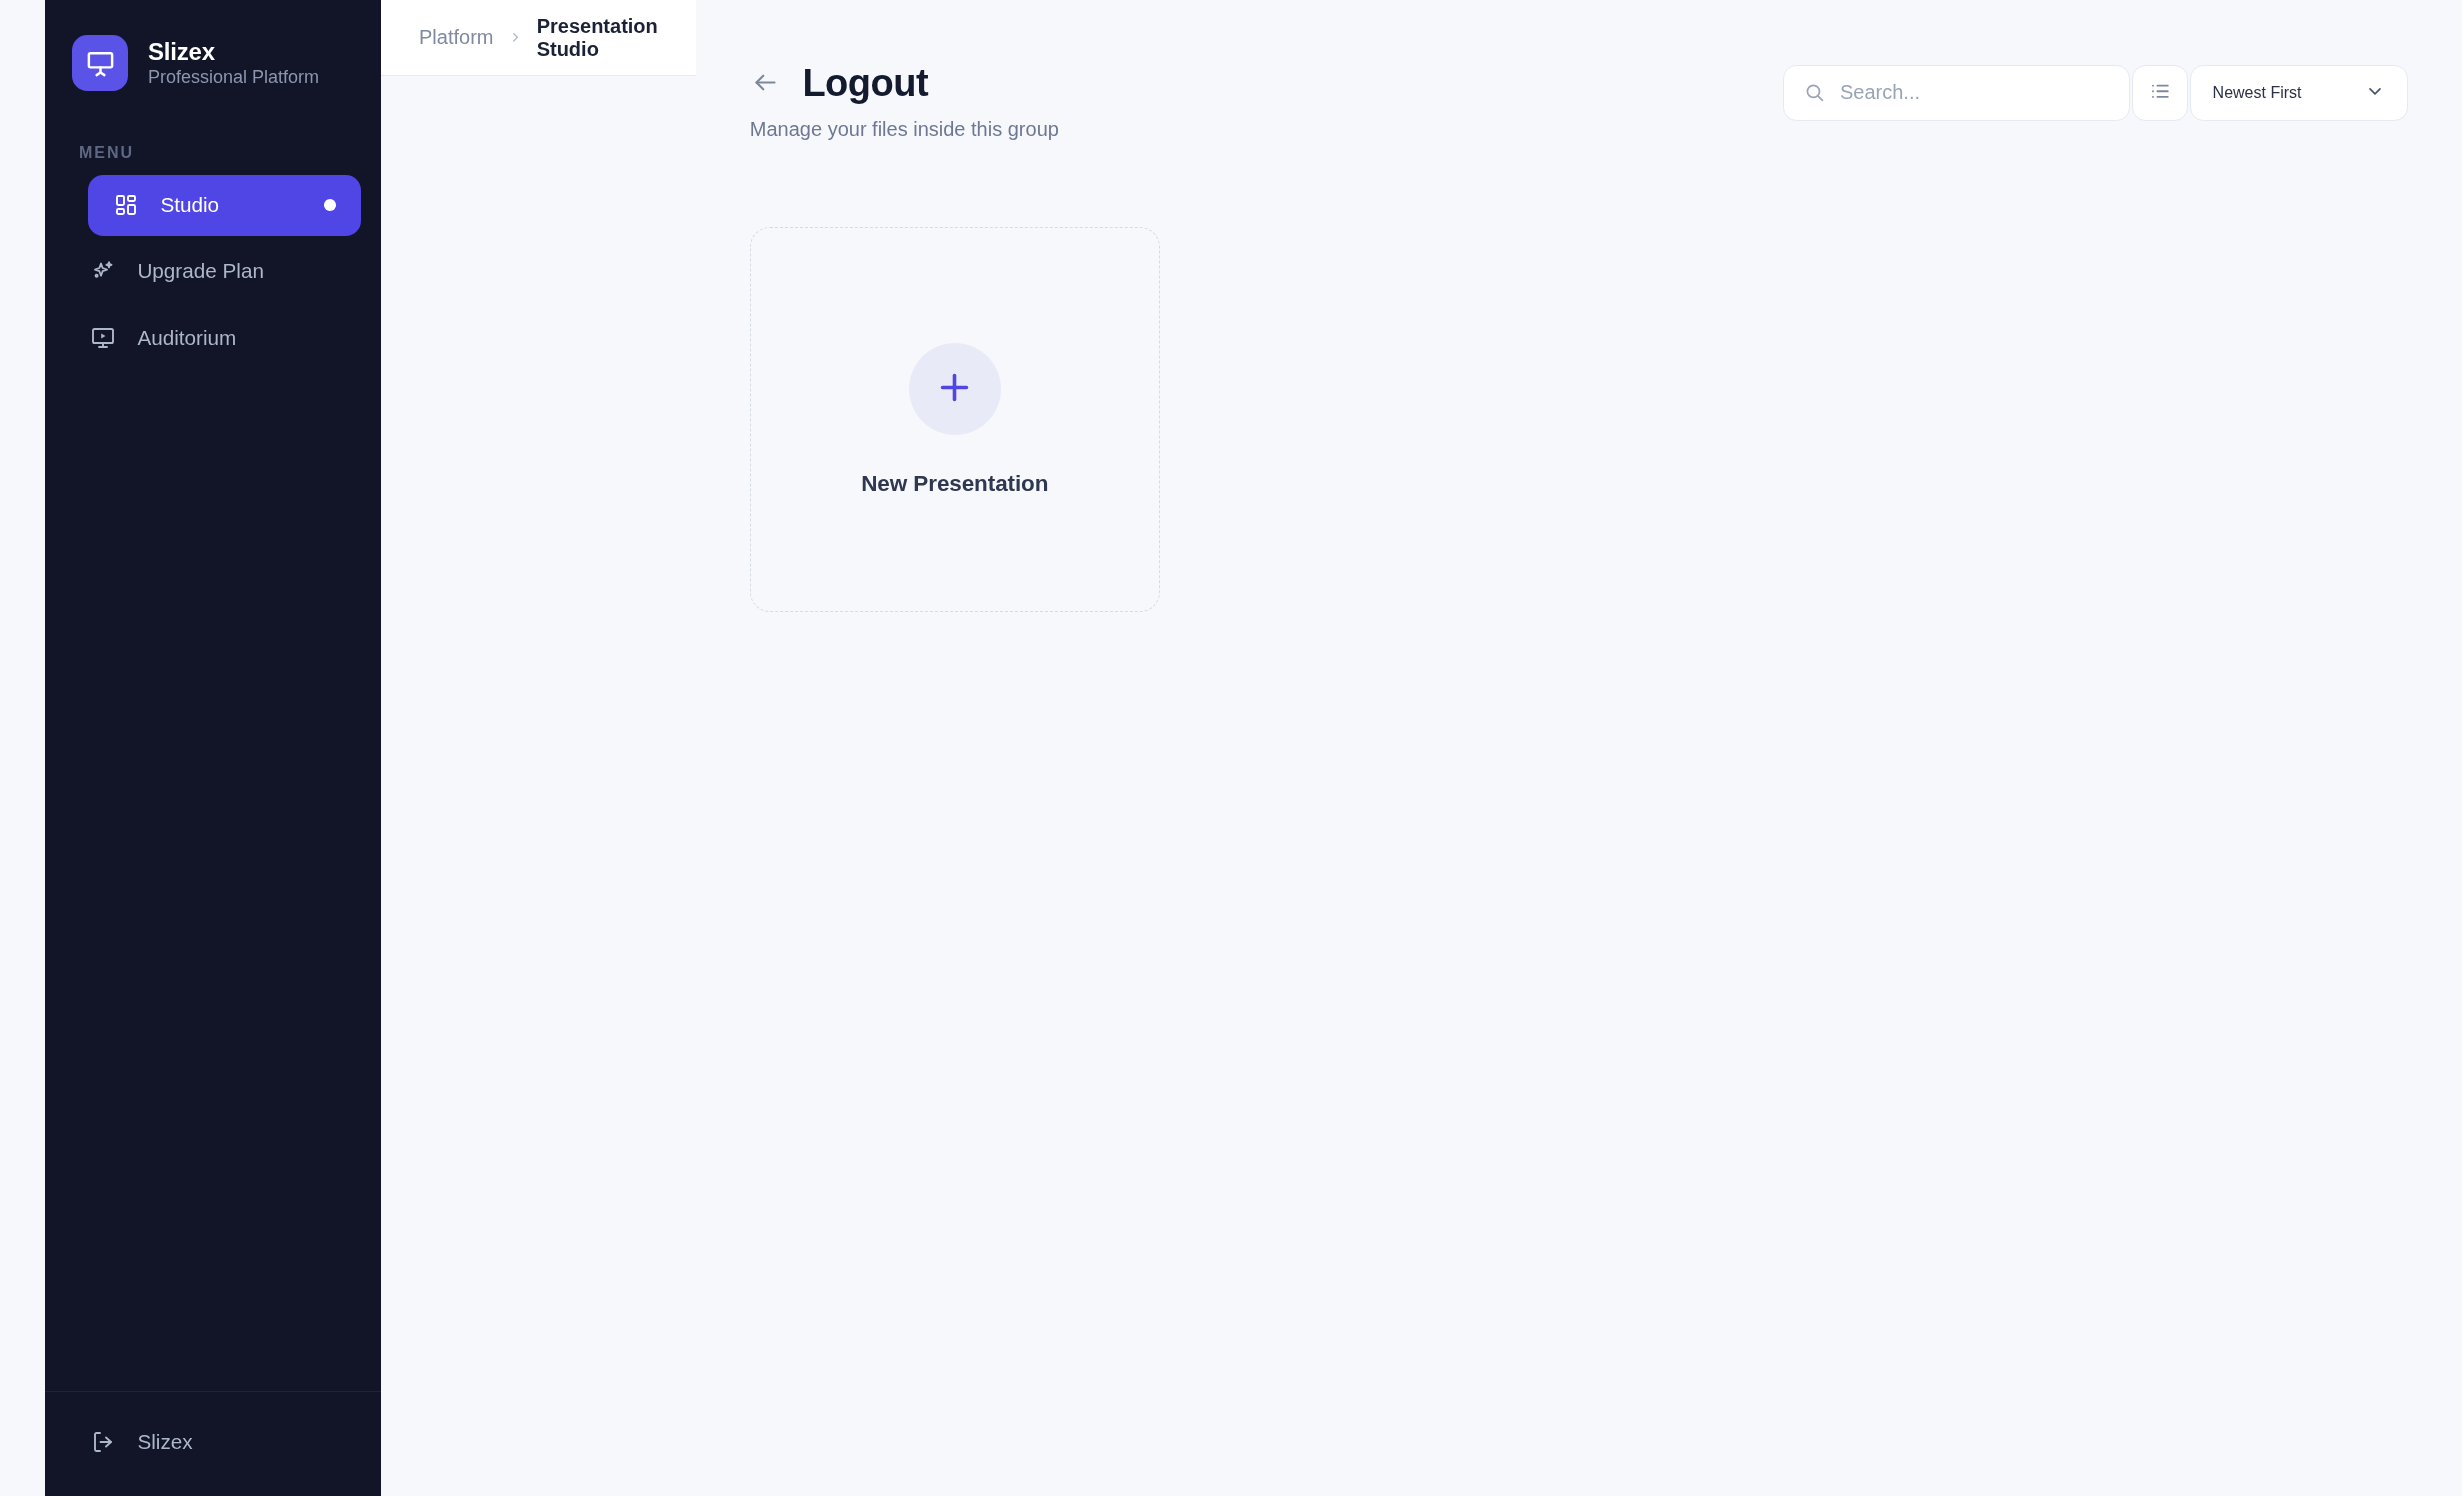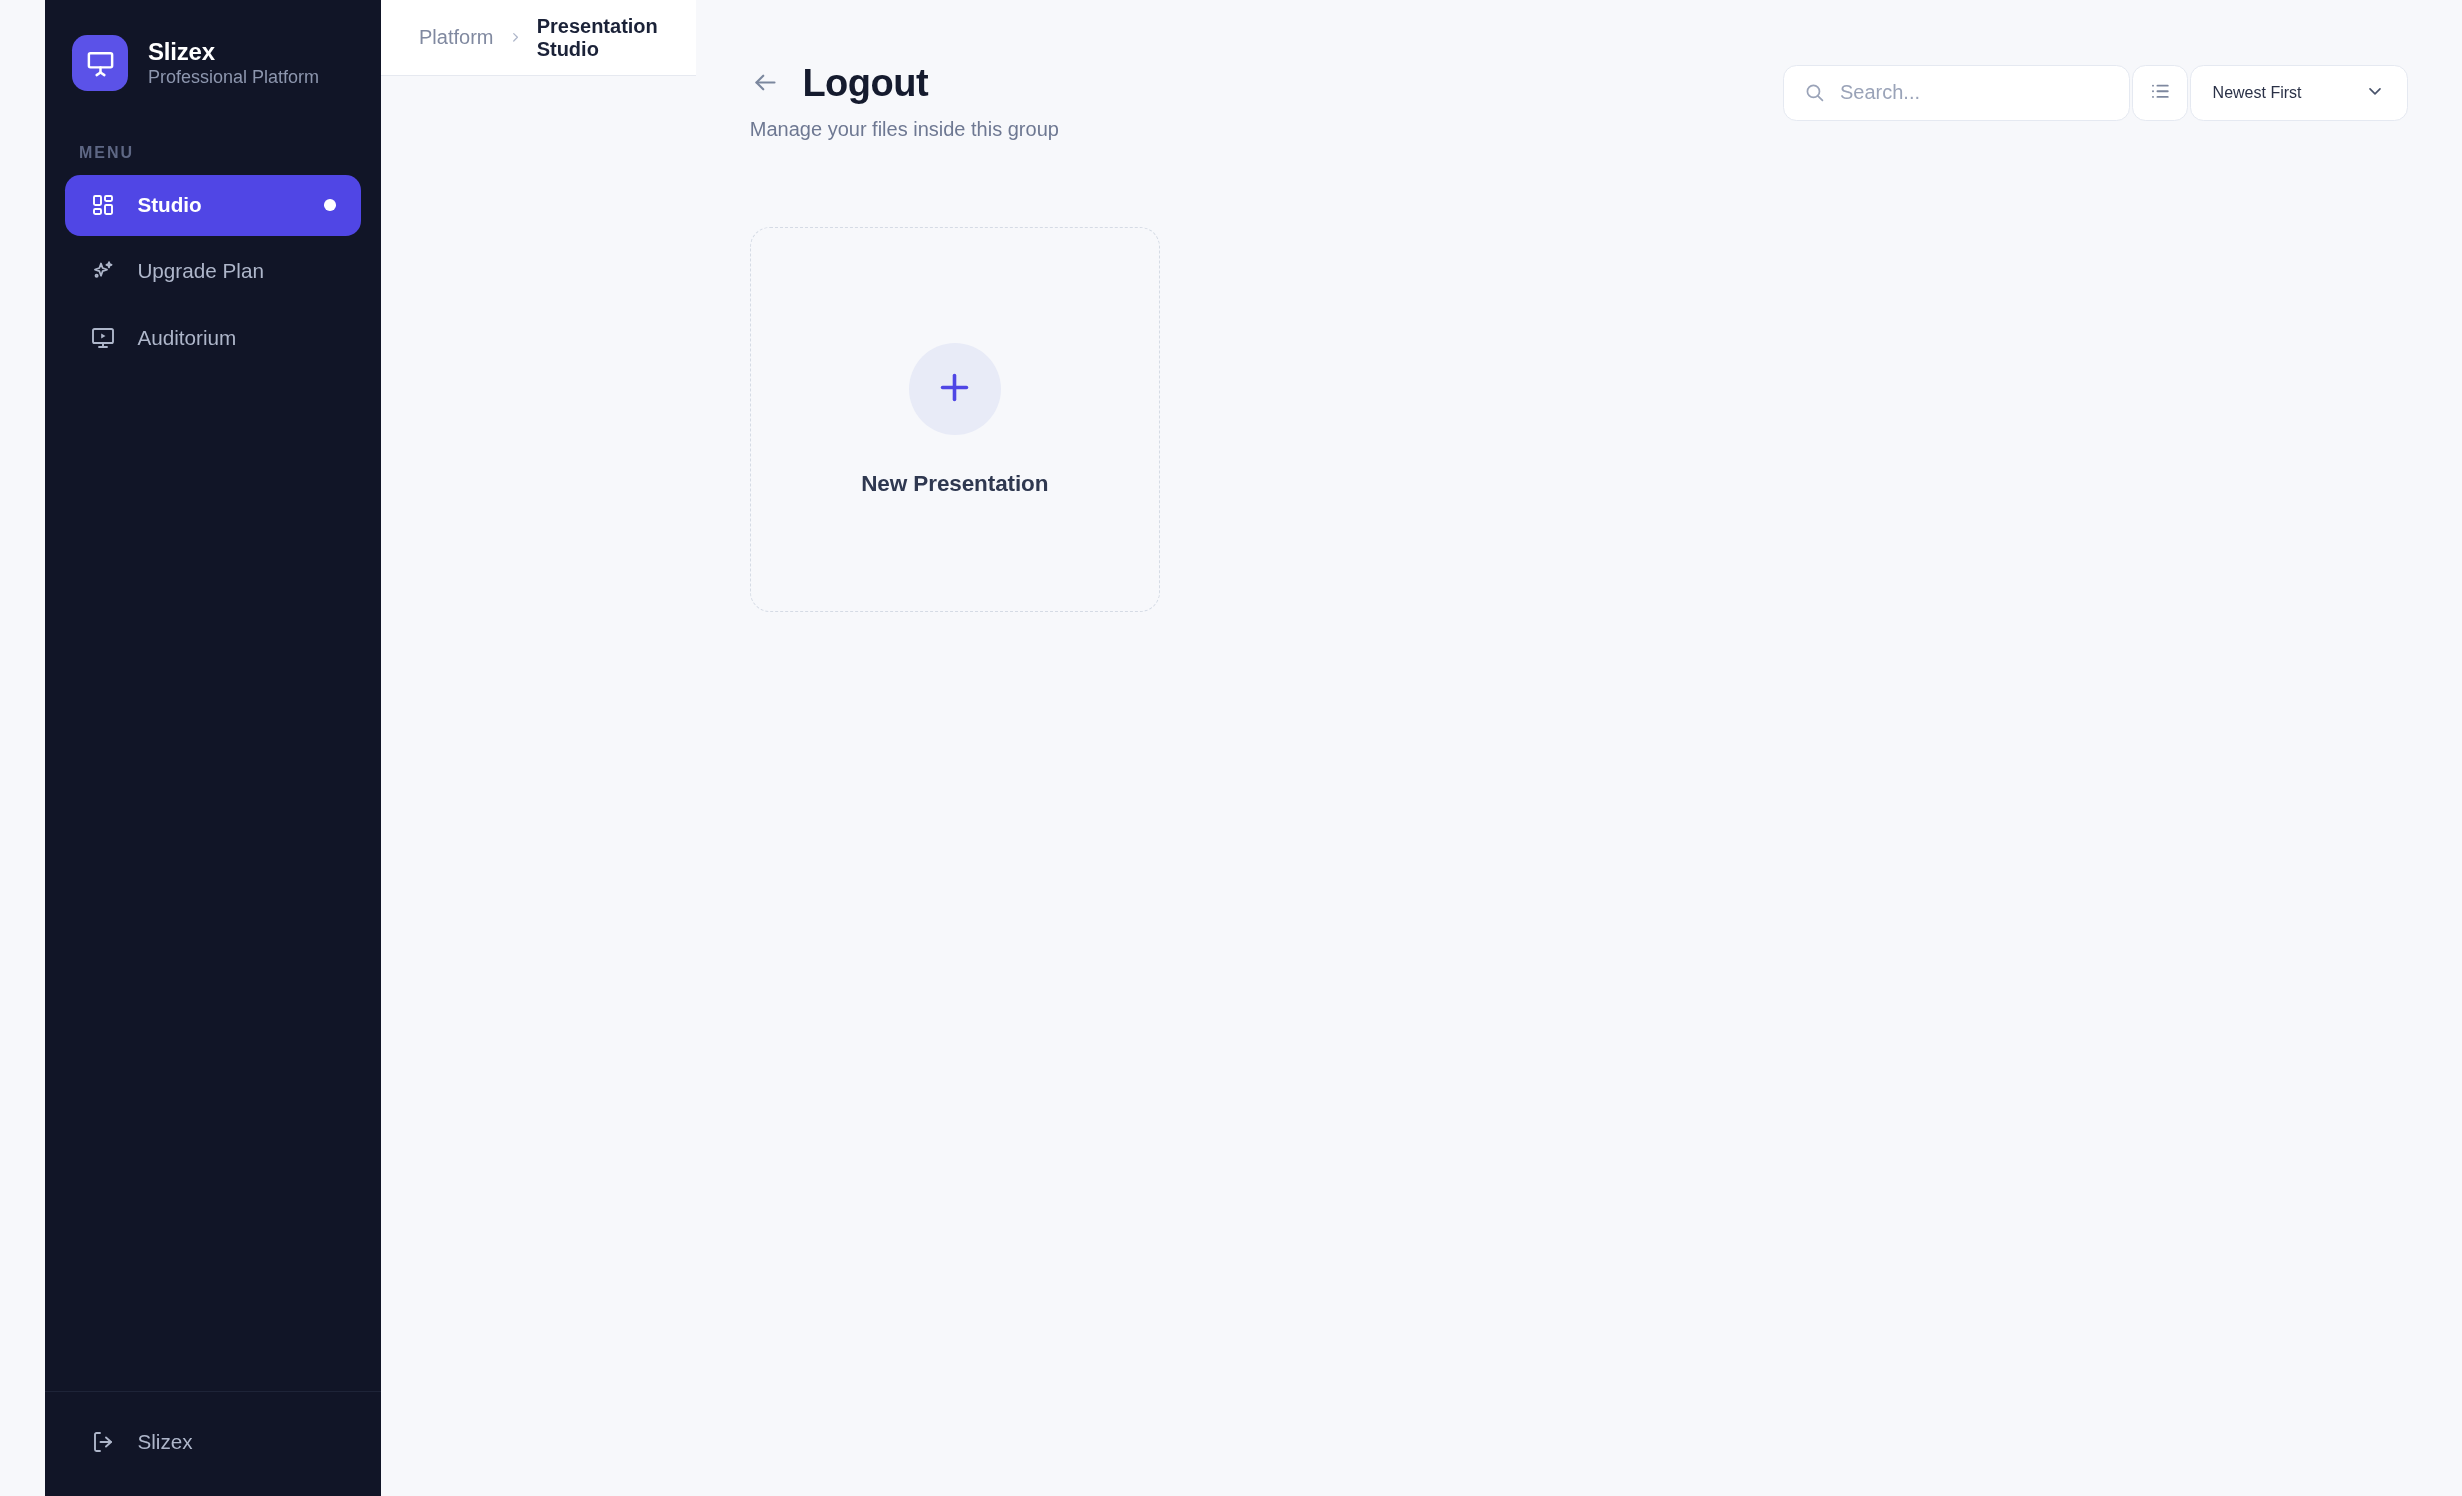--- a/index.html
+++ b/index.html
@@ -94,21 +94,22 @@
     color: #AEB6CA;
     font-size: 20.7px;
     font-weight: 500;
   }
   .nav-item .nav-icon { width: 29px; height: 29px; flex: 0 0 29px; display: flex; align-items: center; justify-content: center; }
   .nav-item .nav-icon svg { display: block; }
 
   .nav-item.active {
     background: #5046E5;
     color: #FFFFFF;
-    font-weight: 700;
+    font-weight: 400;
+    margin-left: 23px;
   }
   .nav-dot {
     position: absolute;
     right: 25px;
     width: 11.7px;
     height: 11.7px;
     border-radius: 50%;
     background: #FFFFFF;
   }
 

